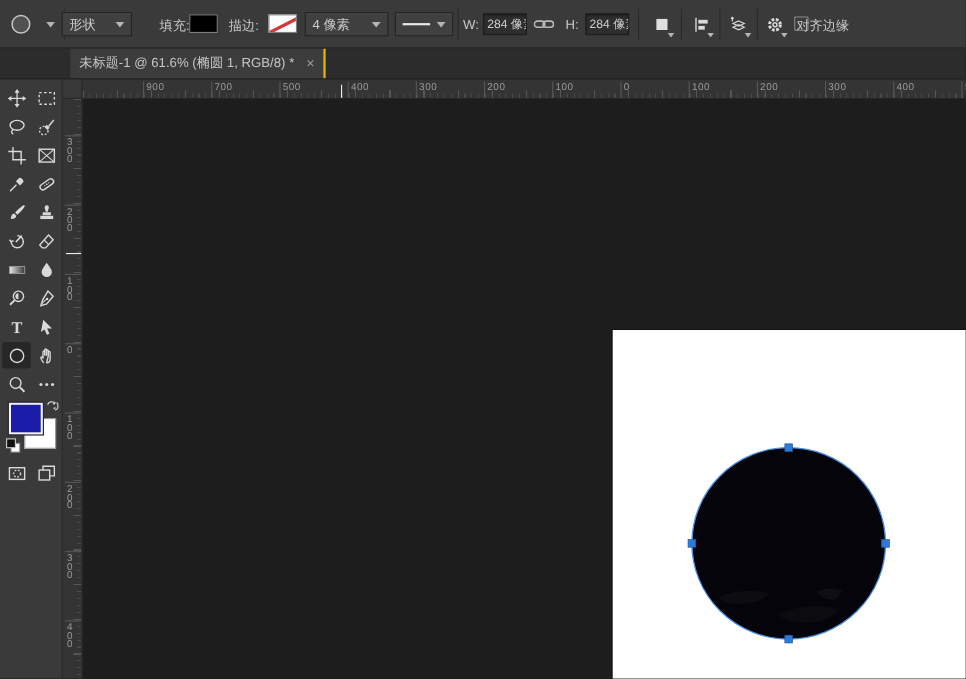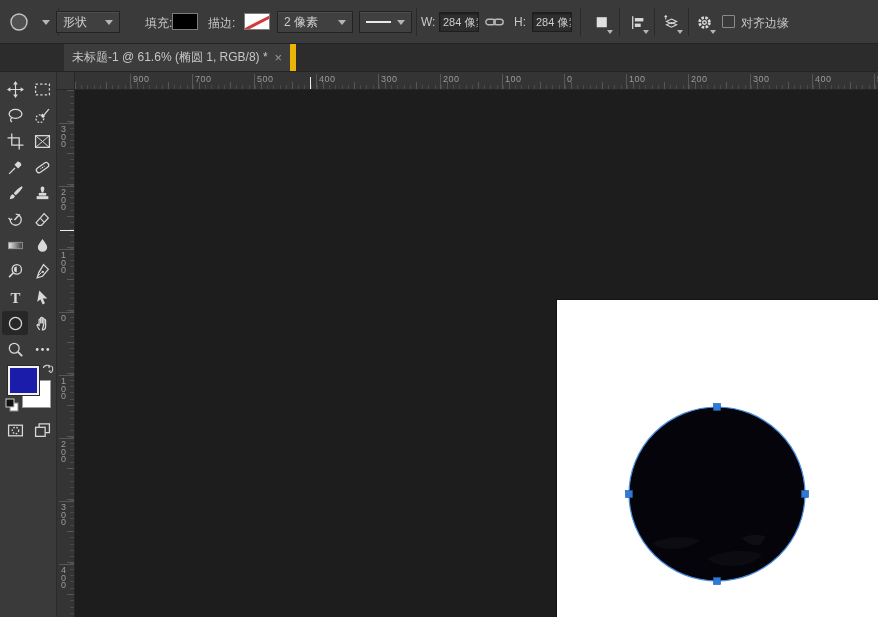--- a/index.html
+++ b/index.html
@@ -35,21 +35,21 @@
           border-left:3px solid transparent; border-right:3px solid transparent;
           border-top:4px solid #b5b5b5; }
   .checkbox { position:absolute; left:722px; top:15px; width:13px; height:13px;
           border:1px solid #8a8a8a; background:transparent; border-radius:1px; }
 
   
   .tabbar { position:absolute; left:0; top:44px; width:878px; height:28px; background:#2c2c2c;
             border-bottom:1px solid #242424; z-index:4; }
   .tab { position:absolute; left:64px; top:0; height:27px; width:232px; background:#3c3c3c;
          display:flex; align-items:center; padding:0 8px; color:#c6c6c6; font-size:12px;
-         border-right:6px solid #eab308; }
+         border-right:2px solid #eab308; }
   .tab .title { flex:1; white-space:nowrap; overflow:hidden; }
   .tab .close { color:#9a9a9a; font-size:13px; margin-left:6px; line-height:1; }
 
   
   .toolbar { position:absolute; left:0; top:72px; width:57px; bottom:0; background:#3a3a3a;
              border-right:1px solid #2b2b2b; z-index:3; }
   .toolgrid { position:absolute; left:2px; top:5px; display:grid;
               grid-template-columns:26px 26px; grid-auto-rows:26px; column-gap:1px; }
   .tool { width:26px; height:24px; display:flex; align-items:center; justify-content:center;
           border-radius:3px; }
@@ -116,21 +116,21 @@
 
   <span class="lbl" style="left:145px">填充:</span>
   <div class="swatch fill" style="left:172px"></div>
 
   <span class="lbl" style="left:208px">描边:</span>
   <div class="swatch stroke" style="left:244px">
     <div class="noline"></div>
   </div>
 
   <div class="select" style="left:277px;width:76px">
-    <span class="grow">2 像素</span>
+    <span class="grow">4 像素</span>
     <span class="chev"></span>
   </div>
 
   <div class="select" style="left:359px;width:53px">
     <div class="lineprev"></div>
     <span class="chev"></span>
   </div>
   <div class="vsep" style="left:416px"></div>
 
   <span class="lbl" style="left:421px">W:</span>
@@ -182,21 +182,21 @@
     <span id="ic-gear">
         <svg width="17" height="17" viewBox="0 0 16 16">
           <circle cx="8" cy="8" r="4.6" fill="none" stroke="#d9d9d9" stroke-width="2.6" stroke-dasharray="2.3 1.35"></circle>
           <circle cx="8" cy="8" r="1.7" fill="none" stroke="#d9d9d9" stroke-width="1.3"></circle>
         </svg>
       </span>
       <span class="dd"></span>
   </div>
 
   <div class="checkbox"></div>
-  <span class="lbl" style="left:741px">对齐边缘</span>
+  <span class="lbl" style="left:724px">对齐边缘</span>
 </div>
 
 <div class="tabbar">
   <div class="tab">
     <span class="title">未标题-1 @ 61.6% (椭圆 1, RGB/8) *</span>
     <span class="close">×</span>
   </div>
 </div>
 
 <div class="toolbar">

